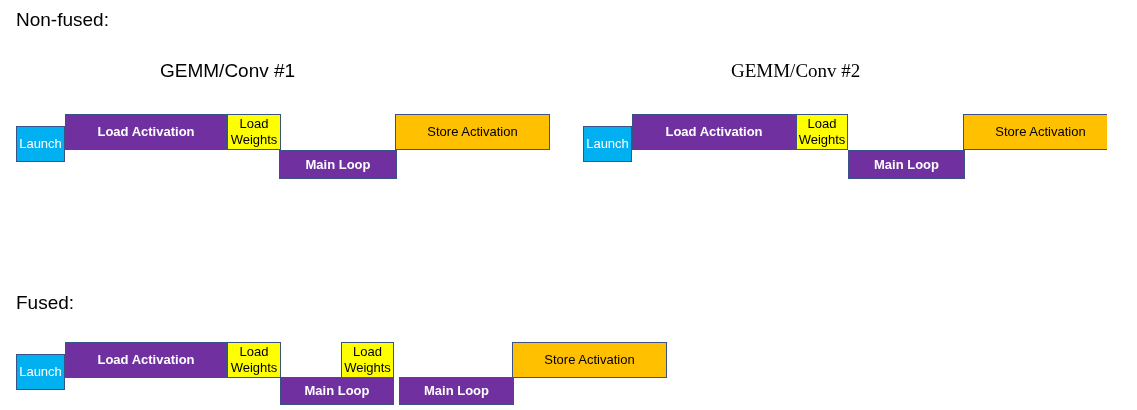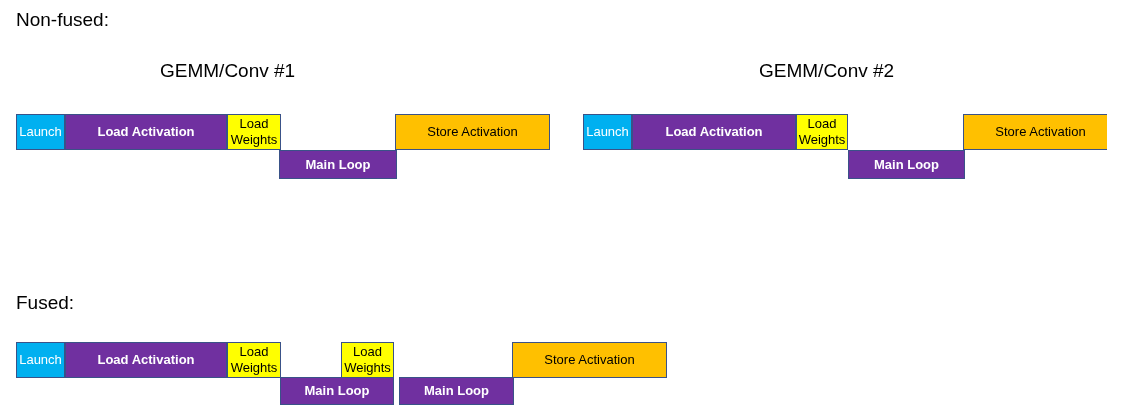--- a/index.html
+++ b/index.html
@@ -26,33 +26,33 @@
     border:1.5px solid var(--color-border,#3a5288);
     display:flex;
     align-items:center;
     justify-content:center;
     text-align:center;
     font-size:13px;
     line-height:1.22;
     white-space:normal;
     padding:0 1px;
   }
-  .c-launch{background:var(--color-launch,#00b0f0);color:var(--color-text-on-dark,#fff);}
+  .c-launch{background:var(--color-launch,#00b0f0);color:var(--color-text-on-dark,#fff);margin-top:12px;}
   .c-loop{background:var(--color-loop,#7030a0);color:var(--color-text-on-dark,#fff);font-weight:bold;}
   .c-weights{background:var(--color-weights,#ff0);color:var(--color-text-on-light,#000);}
   .c-store{background:var(--color-store,#ffc000);color:var(--color-text-on-light,#000);}
 </style>
 </head>
 <body>
 
 <div class="canvas">
 
   <div class="heading" style="left:16px;top:9px;">Non-fused:</div>
   <div class="heading title" style="left:160px;top:60px;">GEMM/Conv #1</div>
-  <div class="heading title" style="left:759px;top:60px;">GEMM/Conv #2</div>
+  <div class="heading title" style="left:731px;top:60px;font-family:Liberation Serif, serif;">GEMM/Conv #2</div>
   <div class="heading" style="left:16px;top:292px;text-align:center;">Fused:</div>
 
   <div class="blk c-launch" style="left:16px;top:114px;width:49px;height:36px;">Launch</div>
   <div class="blk c-loop" style="left:65px;top:114px;width:162px;height:36px;">Load Activation</div>
   <div class="blk c-weights" style="left:227px;top:114px;width:54px;height:36px;">Load Weights</div>
   <div class="blk c-store" style="left:395px;top:114px;width:155px;height:36px;">Store Activation</div>
   <div class="blk c-loop" style="left:279px;top:150px;width:118px;height:29px;">Main Loop</div>
 
   <div class="blk c-launch" style="left:583px;top:114px;width:49px;height:36px;">Launch</div>
   <div class="blk c-loop" style="left:632px;top:114px;width:164px;height:36px;">Load Activation</div>

